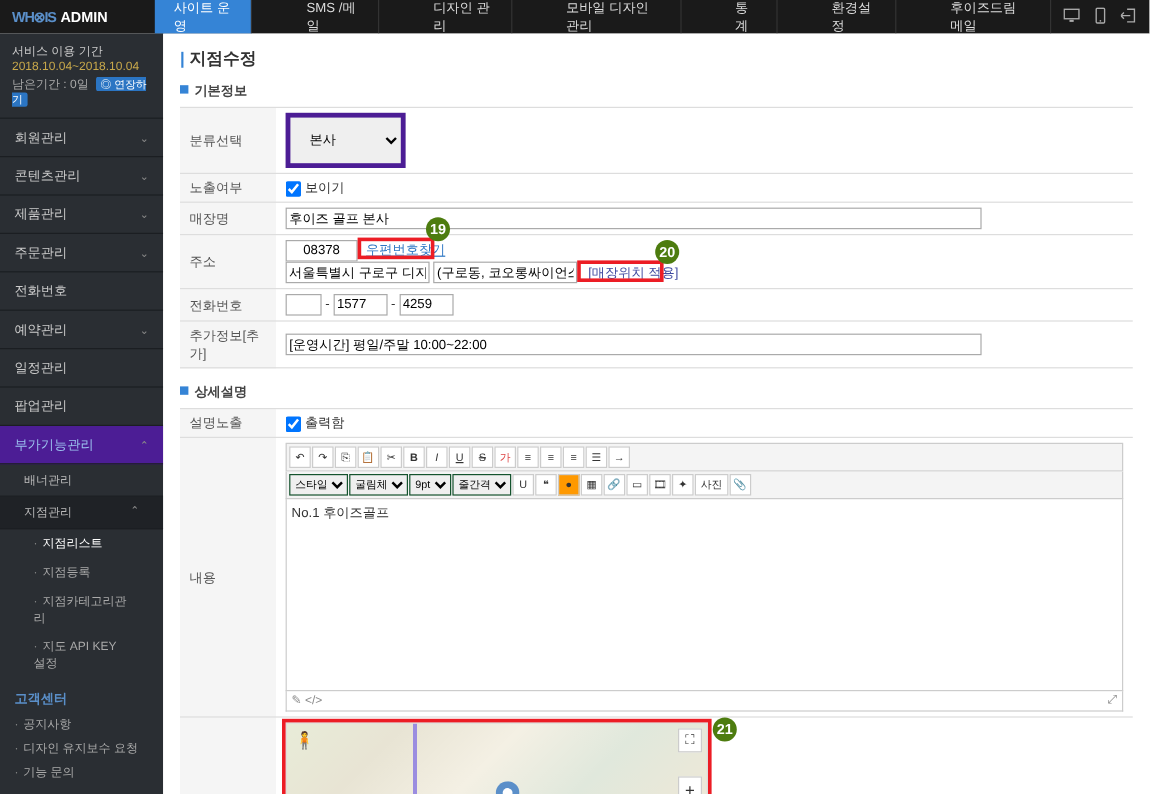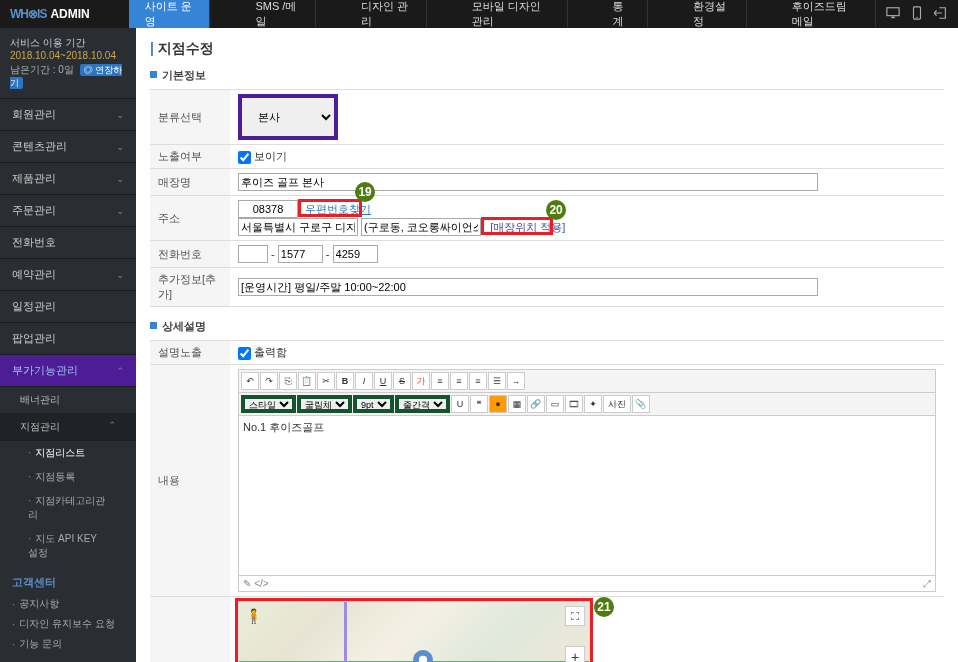--- a/index.html
+++ b/index.html
@@ -58,21 +58,21 @@
     .annot { position: absolute; border: 3px solid #ec1d25; box-sizing: border-box; pointer-events: none; }
     .annot-badge { position: absolute; background: #4d7c0f; color: #fff; font-weight: bold; font-size: 12px; border-radius: 50%; width: 20px; height: 20px; display: flex; align-items: center; justify-content: center; pointer-events: none; }
     
     .relwrap { position: relative; display: inline-block; }
     .zipbtn { color: #2b75c3; font-size: 11px; text-decoration: underline; padding: 1px 4px; cursor: pointer; }
     .applybtn { color: #3f4aa0; font-size: 11px; padding: 1px 6px; cursor: pointer; }
     
     
     .editor-tb { border: 1px solid #ccc; background: #f4f4f4; padding: 2px; display: flex; flex-wrap: wrap; gap: 1px; align-items: center; }
     .ed-btn { width: 18px; height: 18px; background: #fff; border: 1px solid #ccc; display: inline-flex; align-items: center; justify-content: center; font-size: 9px; cursor: pointer; }
-    .ed-sel { font-size: 9px; border: 4px solid #14532d; height: 18px; }
+    .ed-sel { font-size: 9px; border: 1px solid #14532d; height: 18px; }
     .editor-body { border: 1px solid #ccc; border-top: none; height: 160px; padding: 4px; font-size: 11px; }
     .editor-footer { border: 1px solid #ccc; border-top: none; padding: 2px 4px; font-size: 10px; color: #888; }
     
     .mapbox { width: 352px; height: 150px; background: linear-gradient(135deg, #e8ecd8 0%, #e8e4d4 20%, #f4f0e4 40%, #e0e8dc 60%, #ece8d8 80%, #f0ece0 100%); position: relative; border: 1px solid #ddd; overflow: hidden; }
     .mapbox::before { content:""; position:absolute; inset:0;
       background:
         linear-gradient(90deg, transparent 0 30%, #9b8de0 30% 31%, transparent 31% 100%),
         linear-gradient(180deg, transparent 0 40%, #5fa87c 40% 41%, transparent 41% 100%),
         linear-gradient(0deg, transparent 0 50%, #5b9fd4 50% 51%, transparent 51% 100%);
     }

